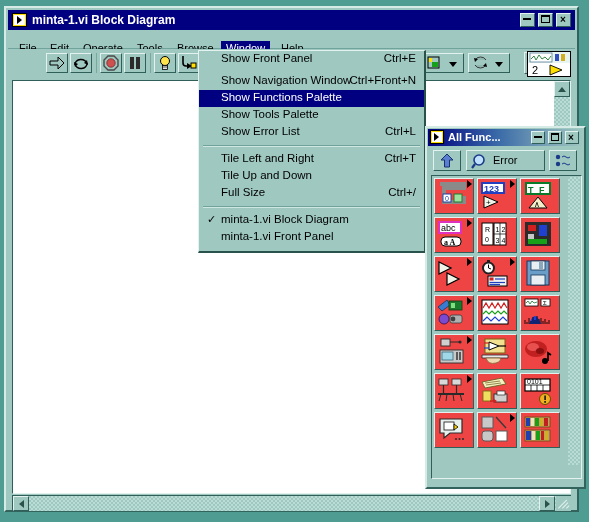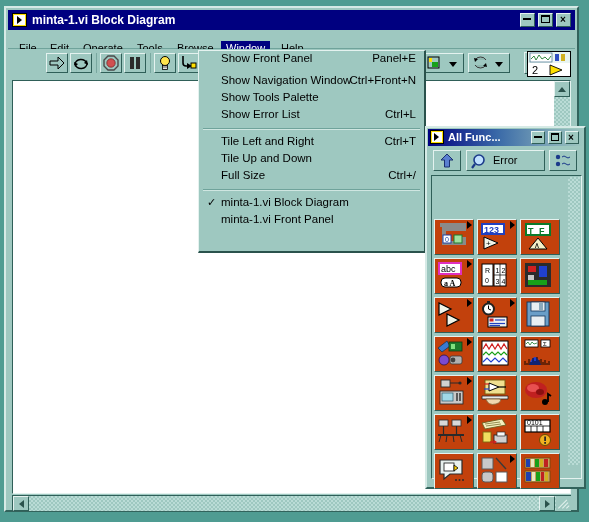--- a/index.html
+++ b/index.html
@@ -150,23 +150,23 @@
   #pal-search .lbl{position:absolute;left:26px;top:3px;font-size:11px;color:#000;
     font-family:"Liberation Sans",sans-serif;}
   #pal-opts{position:absolute;left:119px;top:0;width:28px;height:21px;background:#9ec8c0;
     border-top:1px solid #e4f2ef;border-left:1px solid #e4f2ef;
     border-right:1px solid #2f5f58;border-bottom:1px solid #2f5f58;box-sizing:border-box;cursor:default;}
 
   #pal-body{position:absolute;left:4px;top:47px;width:151px;height:304px;background:#9ec8c0;
     border-top:1px solid #2f5f58;border-left:1px solid #2f5f58;
     border-right:1px solid #e4f2ef;border-bottom:1px solid #e4f2ef;box-sizing:border-box;}
   #pal-grid{position:absolute;left:2px;top:2px;width:126px;height:255px;}
-  .pcell{position:absolute;width:40px;height:36px;background:#c2410c;
-    border-top:1px solid #e4f2ef;border-left:1px solid #e4f2ef;
-    border-right:1px solid #2f5f58;border-bottom:1px solid #2f5f58;box-sizing:border-box;cursor:default;margin-top:41px;}
+  .pcell{position:absolute;width:40px;height:36px;background:#ef4444;
+    border-top:1px solid #e4f2ef;border-left:1px solid #e4f2ef;
+    border-right:1px solid #2f5f58;border-bottom:1px solid #2f5f58;box-sizing:border-box;cursor:default;}
   .pcell .sub{position:absolute;right:1px;top:1px;width:0;height:0;
     border-top:4px solid transparent;border-bottom:4px solid transparent;border-left:5px solid #000;}
   .pcell svg{position:absolute;left:2px;top:2px;}
   
   #pal-vs{position:absolute;right:1px;top:1px;width:12px;height:300px;
     background-image:
       linear-gradient(45deg,#badcd6 25%,transparent 25%,transparent 75%,#badcd6 75%),
       linear-gradient(45deg,#badcd6 25%,transparent 25%,transparent 75%,#badcd6 75%);
     background-size:4px 4px;background-position:0 0,2px 2px;}
   #pal-vs .ar{position:absolute;left:0;width:12px;height:12px;background:#9ec8c0;
@@ -326,26 +326,29 @@
         <i style="left:2px;top:12px;width:12px;transform:rotate(-45deg)"></i>
         <i style="left:6px;top:12px;width:8px;transform:rotate(-45deg)"></i>
         <i style="left:10px;top:12px;width:4px;transform:rotate(-45deg)"></i>
       </div>
     </div>
   </div>
 
   <div id="menu">
     <div class="mi">
       <span>Show Front Panel</span>
-      <span class="acc">Panel+E</span>
+      <span class="acc">Ctrl+E</span>
     </div>
     <div class="mispace"></div>
     <div class="mi">
       <span>Show Navigation Window</span>
       <span class="acc">Ctrl+Front+N</span>
+    </div>
+    <div class="mi hl">
+      <span>Show Functions Palette</span>
     </div>
     <div class="mi">
       <span>Show Tools Palette</span>
     </div>
     <div class="mi">
       <span>Show Error List</span>
       <span class="acc">Ctrl+L</span>
     </div>
     <div class="misep"></div>
     <div class="mi">

